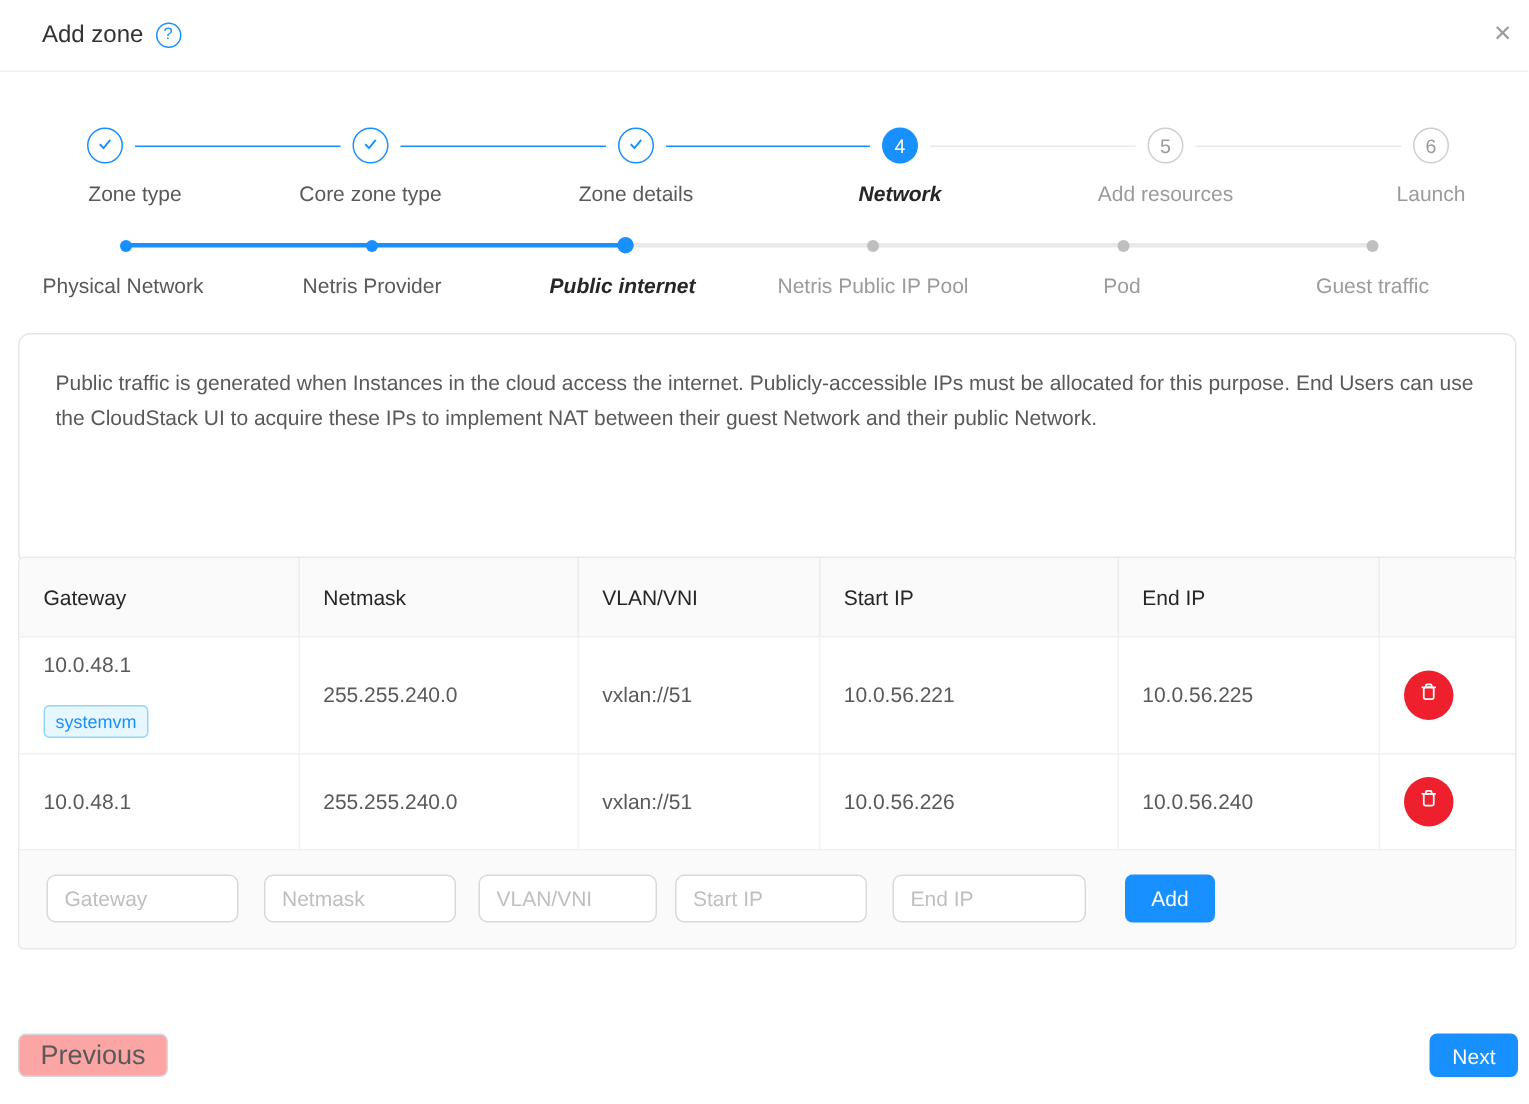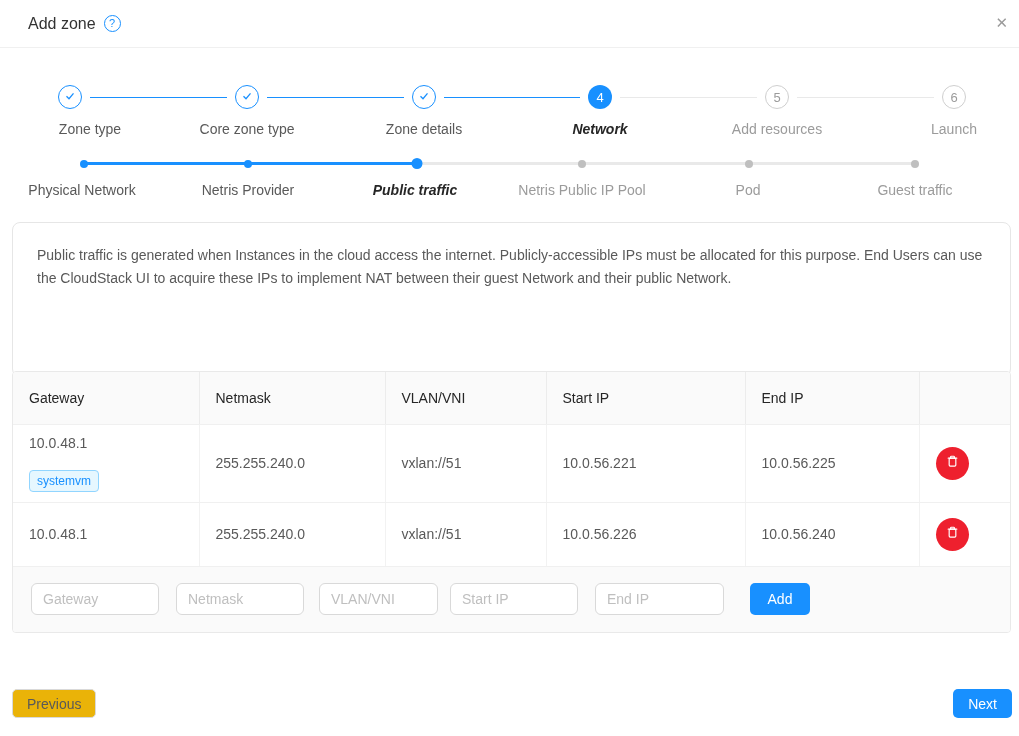--- a/index.html
+++ b/index.html
@@ -70,22 +70,22 @@
   .inp::placeholder { color:#bfbfbf; }
   .inp-gateway { width:128px; margin-right:17px; }
   .inp-netmask { width:128px; margin-right:15px; }
   .inp-vlan    { width:119px; margin-right:12px; }
   .inp-startip { width:128px; margin-right:17px; }
   .inp-endip   { width:129px; }
   .add-btn { margin-left:26px; width:60px; height:32px; background:#1890ff; color:#fff; border:none;
              border-radius:5px; font-size:14px; cursor:pointer; }
 
   
-  .prev-btn { position:absolute; left:12px; top:689px; height:29px; padding:0 14px; background:#eab308;
-              border:1px solid #d9d9d9; border-radius:5px; color:#595959; font-size:14px; cursor:pointer; }
+  .prev-btn { position:absolute; left:12px; top:689px; height:29px; padding:0 14px; background:#fca5a5;
+              border:1px solid #d9d9d9; border-radius:5px; color:#595959; font-size:18px; cursor:pointer; }
   .next-btn { position:absolute; right:7px; top:689px; height:29px; padding:0 15px; background:#1890ff;
               border:none; border-radius:5px; color:#fff; font-size:14px; cursor:pointer; }
 </style>
 </head>
 <body>
 
 <div class="hdr">
   <span class="hdr-title">Add zone</span>
   <span class="help-icon">?</span>
 </div>
@@ -137,21 +137,21 @@
 
 <div class="sub-dot dot-done" style="left:84px;"></div>
 <div class="sub-dot dot-done" style="left:248px;"></div>
 <div class="sub-dot dot-done active" style="left:417px;"></div>
 <div class="sub-dot dot-wait" style="left:582px;"></div>
 <div class="sub-dot dot-wait" style="left:749px;"></div>
 <div class="sub-dot dot-wait" style="left:915px;"></div>
 
 <div class="sub-label lbl-finished" style="left:82px;">Physical Network</div>
 <div class="sub-label lbl-finished" style="left:248px;">Netris Provider</div>
-<div class="sub-label lbl-current" style="left:415px;">Public traffic</div>
+<div class="sub-label lbl-current" style="left:415px;">Public internet</div>
 <div class="sub-label lbl-waiting" style="left:582px;">Netris Public IP Pool</div>
 <div class="sub-label lbl-waiting" style="left:748px;">Pod</div>
 <div class="sub-label lbl-waiting" style="left:915px;">Guest traffic</div>
 
 <div class="info-box">
   <p>Public traffic is generated when Instances in the cloud access the internet. Publicly-accessible IPs must be allocated for this purpose. End Users can use the CloudStack UI to acquire these IPs to implement NAT between their guest Network and their public Network.</p>
 </div>
 
 <div class="tbl-wrap">
   <table>

